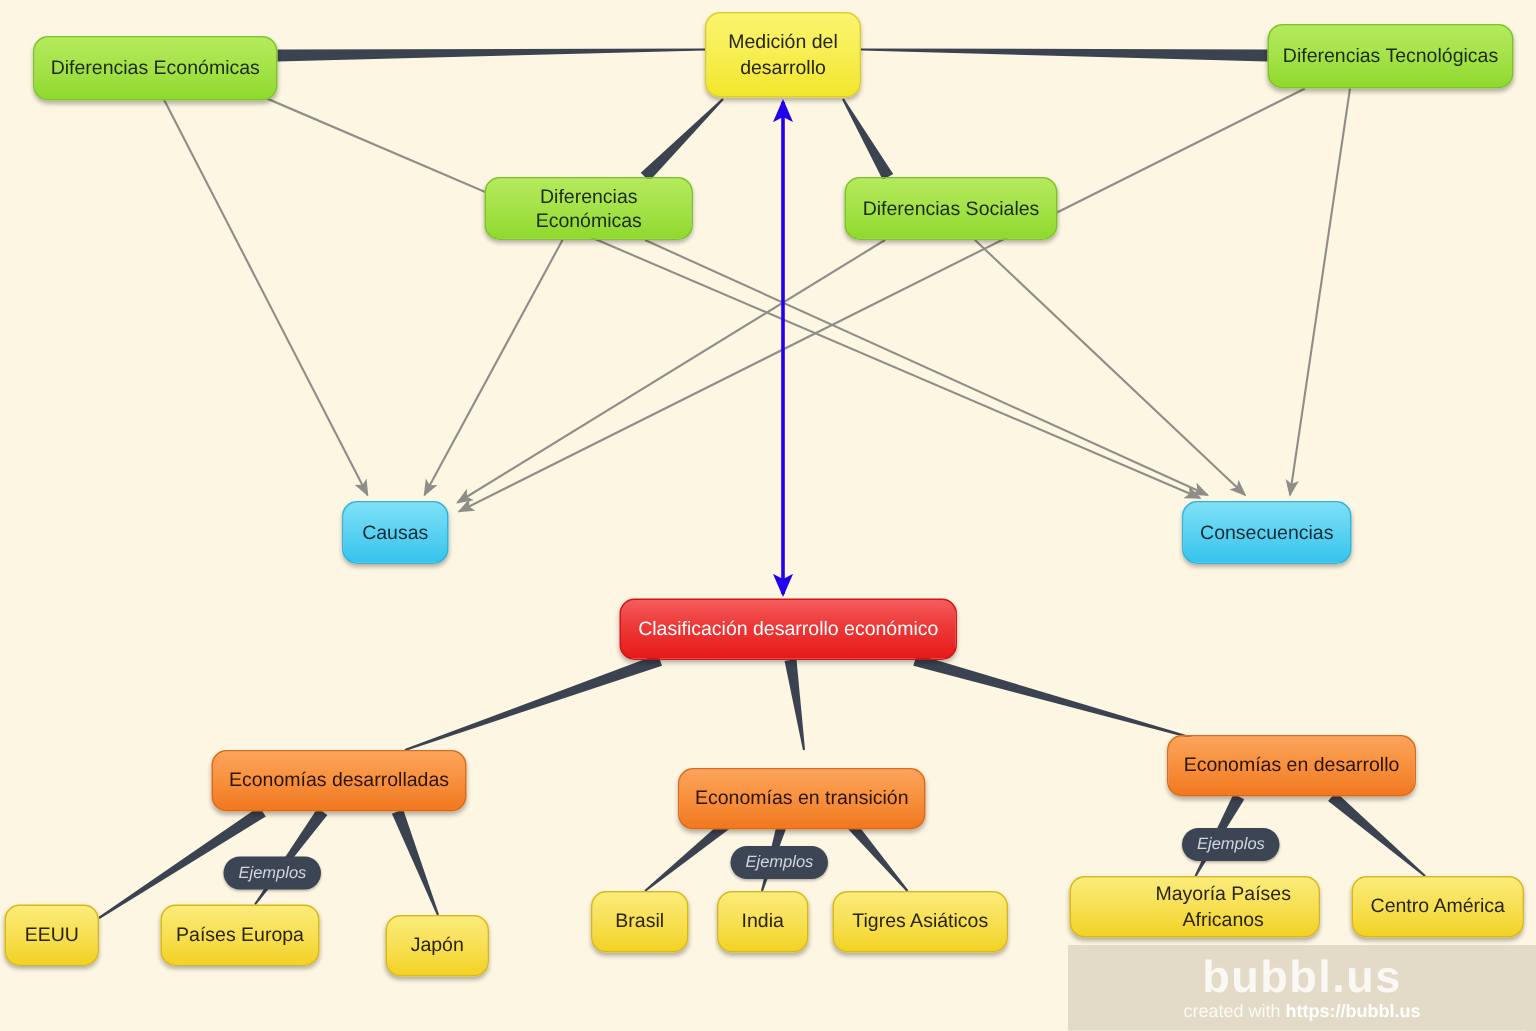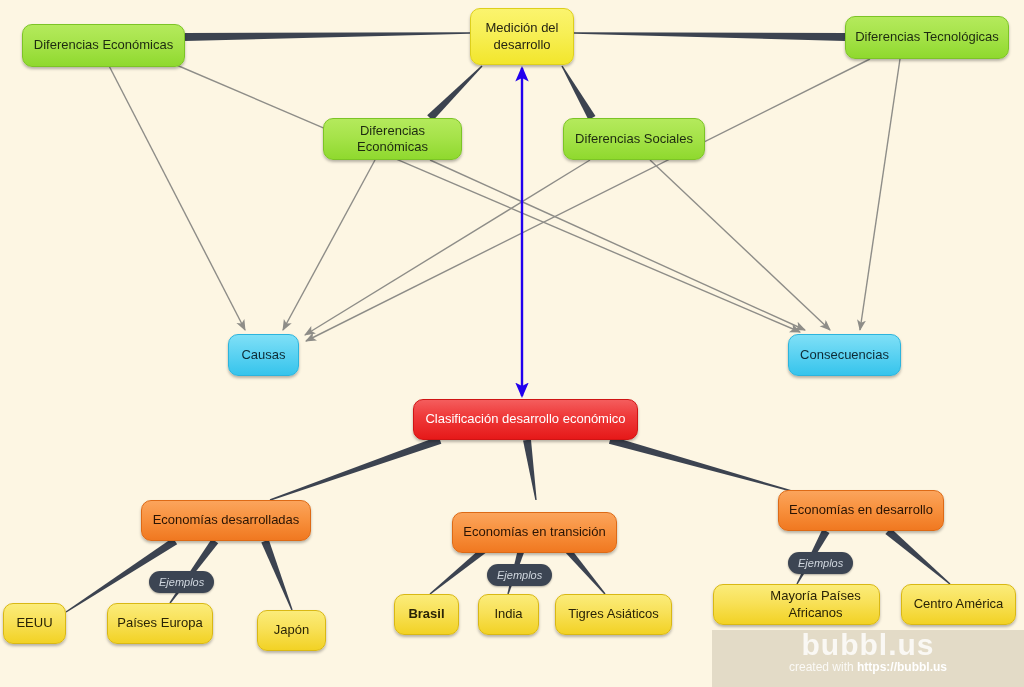--- a/index.html
+++ b/index.html
@@ -83,21 +83,21 @@
     font-style:italic;
   }
 
   
   #watermark{
     position:absolute;
     right:0;bottom:0;
     width:312px;height:57px;
     background:rgba(190,182,160,.42);
     display:flex;flex-direction:column;
-    align-items:center;justify-content:flex-start;
+    align-items:center;justify-content:center;
     gap:1px;
   }
   #wm-logo{
     font-size:30px;font-weight:bold;letter-spacing:1px;
     color:rgba(255,255,255,.80);
     line-height:1;
   }
   #wm-sub{
     font-size:12px;color:rgba(255,255,255,.85);line-height:1;
   }
@@ -161,21 +161,21 @@
       <div class="node n-green" style="left: 563px; top: 118px; width: 142px; height: 42px;">Diferencias Sociales</div>
       <div class="node n-cyan" style="left: 228px; top: 334px; width: 71px; height: 42px;">Causas</div>
       <div class="node n-cyan" style="left: 788px; top: 334px; width: 113px; height: 42px;">Consecuencias</div>
       <div class="node n-red" style="left: 413px; top: 399px; width: 225px; height: 41px;">Clasificación desarrollo económico</div>
       <div class="node n-orange" style="left: 141px; top: 500px; width: 170px; height: 41px;">Economías desarrolladas</div>
       <div class="node n-orange" style="left: 452px; top: 512px; width: 165px; height: 41px;">Economías en transición</div>
       <div class="node n-orange" style="left: 778px; top: 490px; width: 166px; height: 41px;">Economías en desarrollo</div>
       <div class="node n-gold" style="left: 3px; top: 603px; width: 63px; height: 41px;">EEUU</div>
       <div class="node n-gold" style="left: 107px; top: 603px; width: 106px; height: 41px;">Países Europa</div>
       <div class="node n-gold" style="left: 257px; top: 610px; width: 69px; height: 41px;">Japón</div>
-      <div class="node n-gold" style="left: 394px; top: 594px; width: 65px; height: 41px; font-weight: bold;">Brasil</div>
+      <div class="node n-gold" style="left: 394px; top: 594px; width: 65px; height: 41px;">Brasil</div>
       <div class="node n-gold" style="left: 478px; top: 594px; width: 61px; height: 41px;">India</div>
       <div class="node n-gold" style="left: 555px; top: 594px; width: 117px; height: 41px;">Tigres Asiáticos</div>
       <div class="node n-gold" style="left: 713px; top: 584px; width: 167px; height: 41px; padding-left: 46px;">Mayoría Países Africanos</div>
       <div class="node n-gold" style="left: 901px; top: 584px; width: 115px; height: 41px;">Centro América</div>
     </div>
   <div id="label-layer">
       <div class="pill" style="left: 149px; top: 571px;">Ejemplos</div>
       <div class="pill" style="left: 487px; top: 564px;">Ejemplos</div>
       <div class="pill" style="left: 788px; top: 552px;">Ejemplos</div>
     </div>

